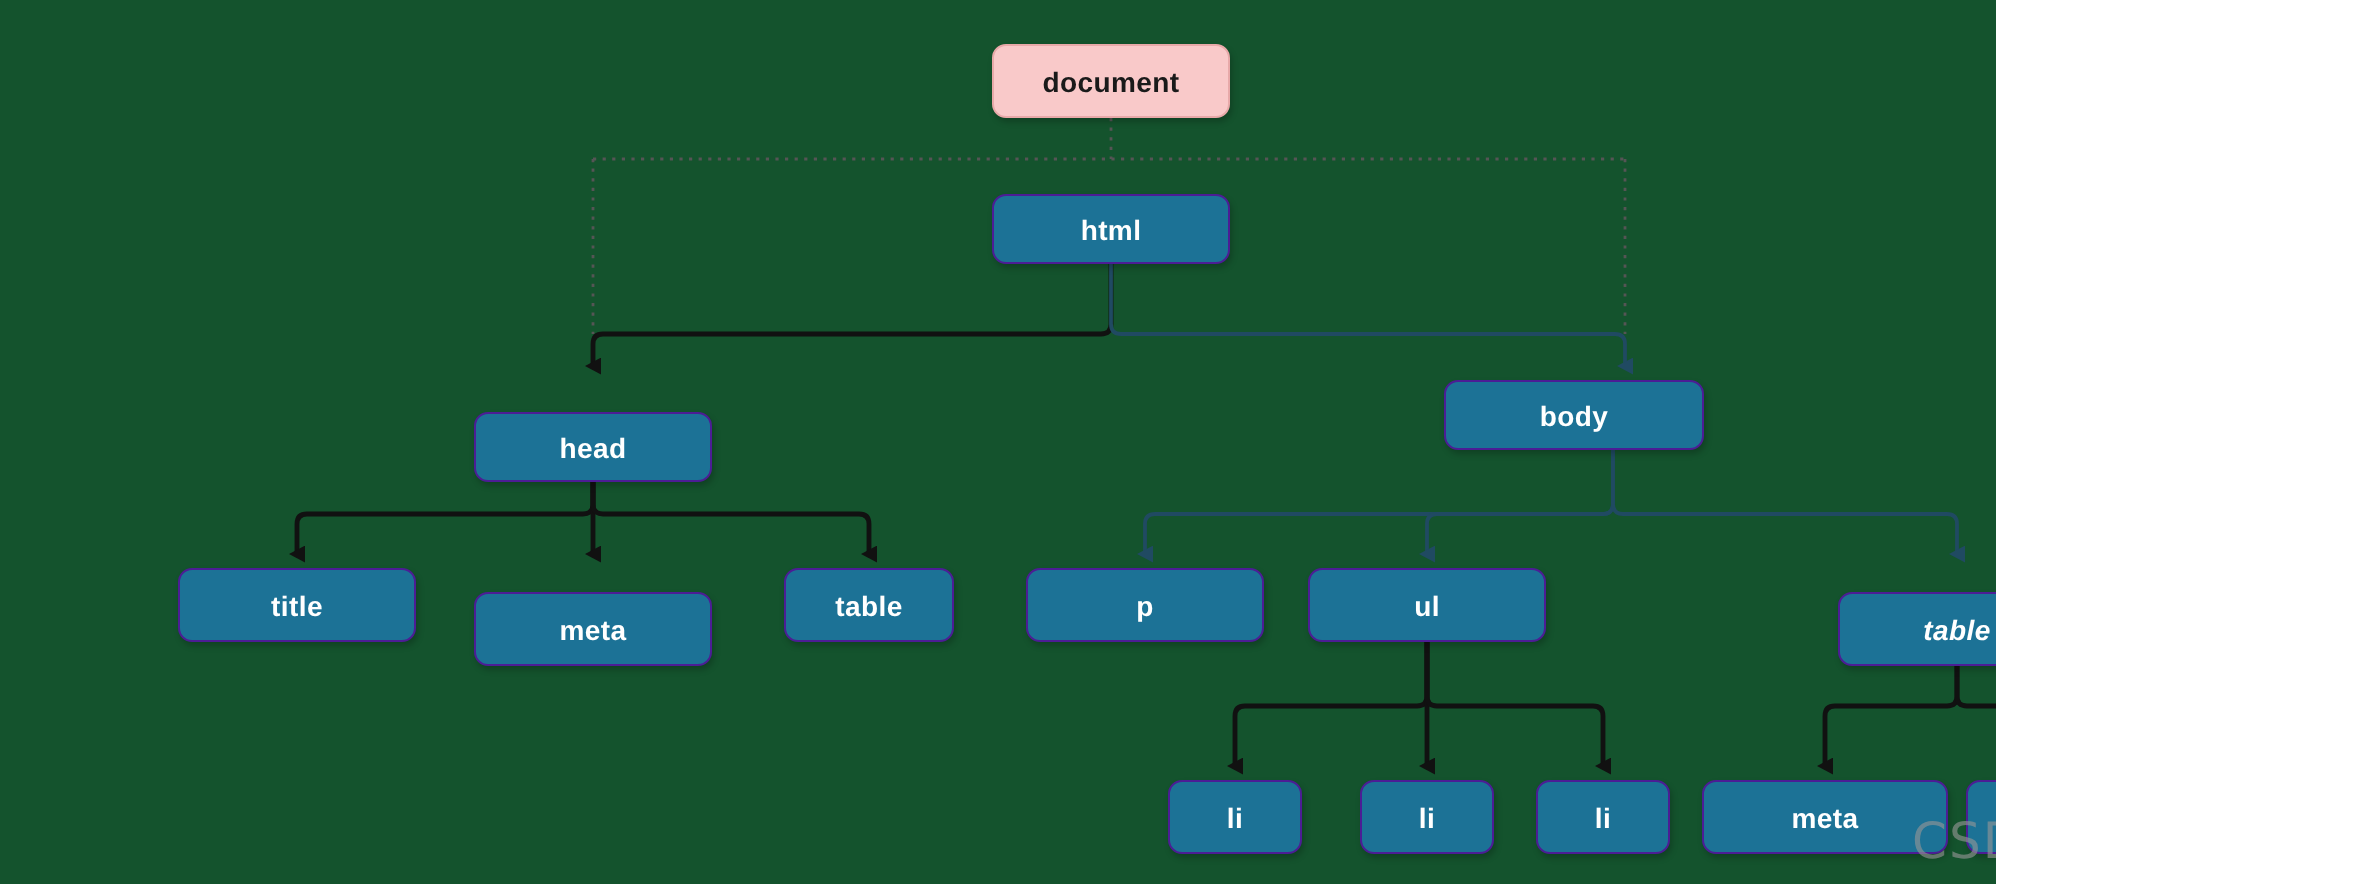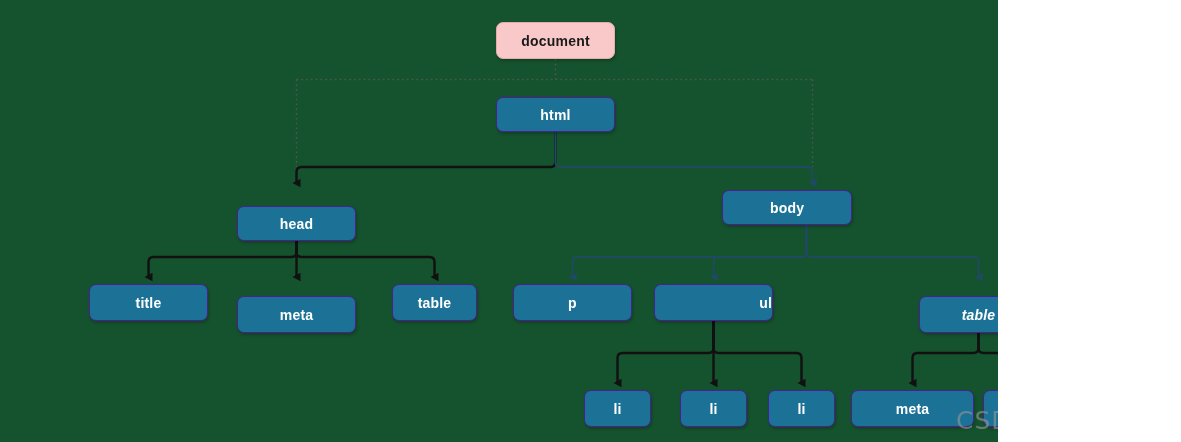--- a/index.html
+++ b/index.html
@@ -132,21 +132,21 @@
       </div>
       <div class="node elem" style="left: 237px; top: 296px; width: 119px; height: 37px;">
         <span>meta</span>
       </div>
       <div class="node elem" style="left: 392px; top: 284px; width: 85px; height: 37px;">
         <span>table</span>
       </div>
       <div class="node elem" style="left: 513px; top: 284px; width: 119px; height: 37px;">
         <span>p</span>
       </div>
-      <div class="node elem" style="left: 654px; top: 284px; width: 119px; height: 37px; justify-content: flex-end;">
+      <div class="node elem" style="left: 654px; top: 284px; width: 119px; height: 37px;">
         <span>ul</span>
       </div>
       <div class="node elem" style="left: 919px; top: 296px; width: 119px; height: 37px; font-style: italic;">
         <span>table</span>
       </div>
       <div class="node elem" style="left: 584px; top: 390px; width: 67px; height: 37px;">
         <span>li</span>
       </div>
       <div class="node elem" style="left: 680px; top: 390px; width: 67px; height: 37px;">
         <span>li</span>

